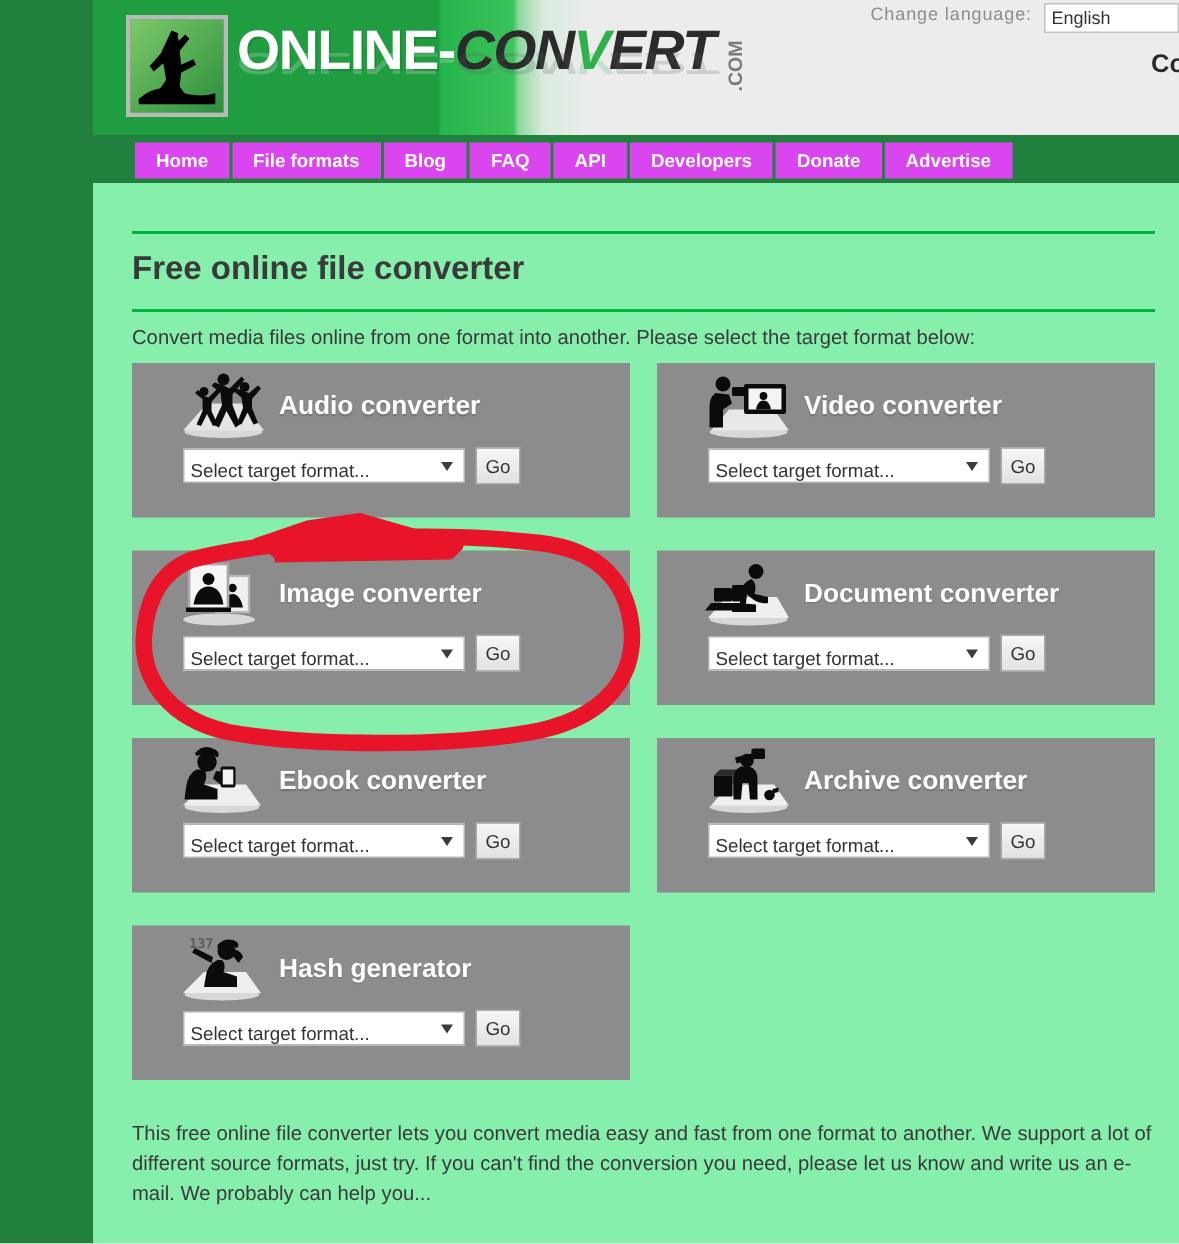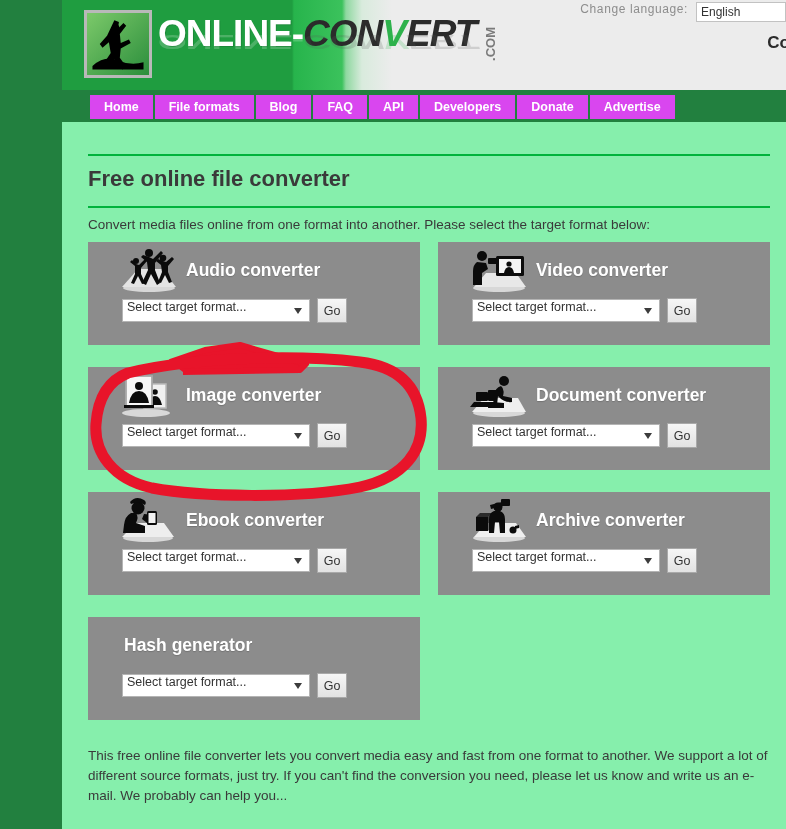--- a/index.html
+++ b/index.html
@@ -226,21 +226,21 @@
     width: 188px;
     height: 23px;
     background: #ffffff;
     border: 1px solid #b4b4b4;
     font-size: 12.5px;
     color: #333333;
     padding: 0 4px;
     font-family: "Liberation Sans", sans-serif;
     position: relative;
     display: flex;
-    align-items: flex-start;
+    align-items: flex-end;
   }
   .fmt-select .caret {
     position: absolute;
     right: 7px; top: 50%;
     transform: translateY(-50%);
     width: 0; height: 0;
     border-left: 4.5px solid transparent;
     border-right: 4.5px solid transparent;
     border-top: 6px solid #3c3c3c;
   }
@@ -503,20 +503,36 @@
               <span class="caret"></span>
             </div>
             <div class="go-btn">Go</div>
           </div>
         </div>
       </div>
 
       <div class="row">
         <div class="card">
           <div class="card-head">
+            <div class="card-icon">
+              <svg viewBox="0 0 62 46">
+                <ellipse cx="30" cy="41" rx="25" ry="4" fill="#d8d8d8"></ellipse>
+                <path d="M4 40 L18 26 L46 26 L56 40 Z" fill="#eeeeee"></path>
+                <g fill="#5c5c5c" font-family="DejaVu Sans Mono, monospace" font-size="9" font-weight="bold">
+                  <text x="8" y="10">137</text>
+                </g>
+                <g fill="#0b0b0b">
+                  <circle cx="33" cy="12" r="6"></circle>
+                  <path d="M27 8 q6 -6 13 -2 q2 2 0 4 q-6 -3 -13 0 z"></path>
+                  <path d="M38 11 q5 1 6 5 l-3 4 -4 -5 z"></path>
+                  <path d="M27 18 q-7 3 -8 12 l-1 6 22 0 0 -7 -9 -3 q2 -5 -1 -8 z"></path>
+                  <path d="M24 16 l-12 -6 -2 3 13 7 z"></path>
+                </g>
+              </svg>
+            </div>
             <div class="card-title">Hash generator</div>
           </div>
           <div class="card-controls">
             <div class="fmt-select">
               <span>Select target format...</span>
               <span class="caret"></span>
             </div>
             <div class="go-btn">Go</div>
           </div>
         </div>

